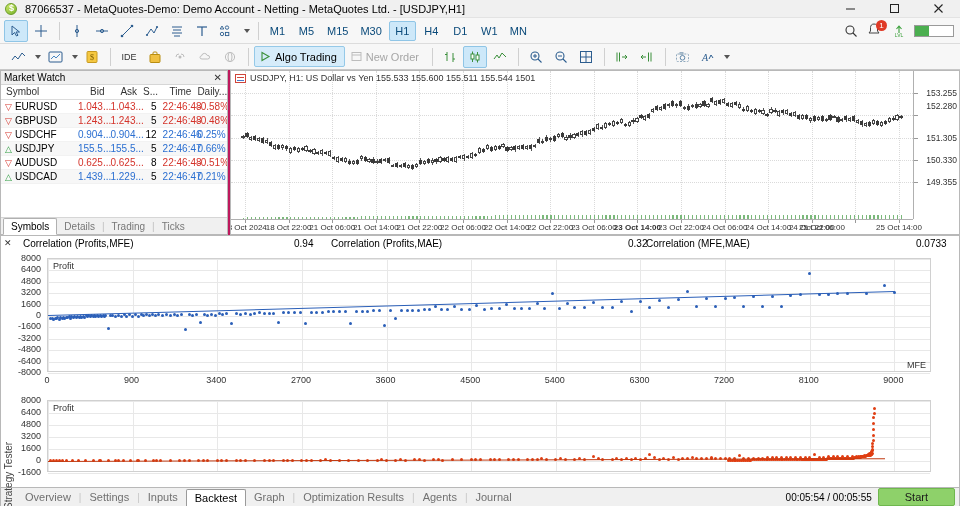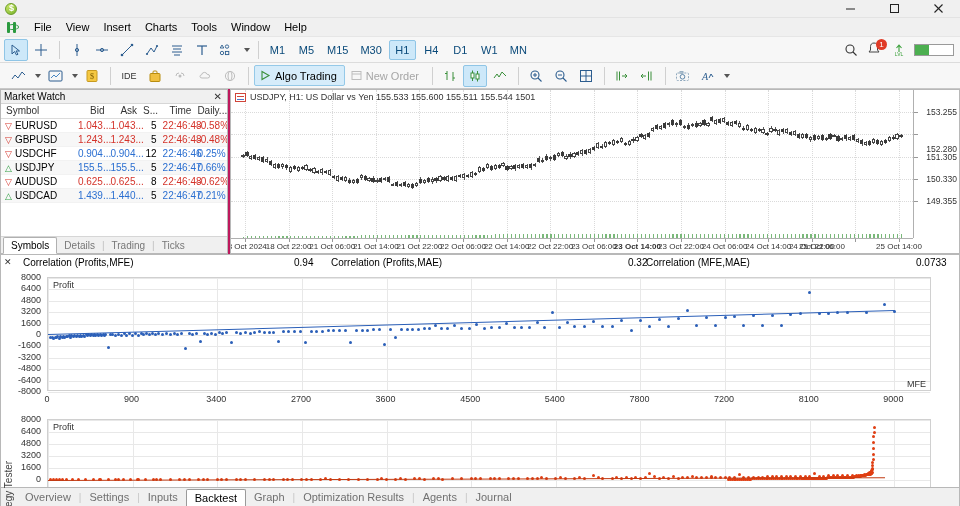--- a/index.html
+++ b/index.html
@@ -146,52 +146,40 @@
 </style>
 </head>
 <body>
 
 <div id="app">
 
   <div class="titlebar">
     <div class="tb-icon">
         <div class="disc"></div>
       </div>
+    <div class="tb-title">87066537 - MetaQuotes-Demo: Demo Account - Netting - MetaQuotes Ltd. - [USDJPY,H1]</div>
     <div class="tb-spacer"></div>
     <div class="wbtn">
       <svg width="11" height="11" viewBox="0 0 11 11">
           <line x1="1" y1="6" x2="10" y2="6" stroke="#222" stroke-width="1"></line>
         </svg>
     </div>
     <div class="wbtn">
       <svg width="11" height="11" viewBox="0 0 11 11">
           <rect x="1.5" y="1.5" width="8" height="8" fill="none" stroke="#222" stroke-width="1"></rect>
         </svg>
     </div>
     <div class="wbtn close">
       <svg width="11" height="11" viewBox="0 0 11 11">
           <line x1="1.5" y1="1.5" x2="9.5" y2="9.5" stroke="#222" stroke-width="1.1"></line>
           <line x1="9.5" y1="1.5" x2="1.5" y2="9.5" stroke="#222" stroke-width="1.1"></line>
         </svg>
     </div>
   </div>
 
-  <div class="menubar">
-    <div class="mm-logo">
-        <i></i>
-        <i></i>
-      </div>
-    <div class="menu-item">File</div>
-    <div class="menu-item">View</div>
-    <div class="menu-item">Insert</div>
-    <div class="menu-item">Charts</div>
-    <div class="menu-item">Tools</div>
-    <div class="menu-item">Window</div>
-    <div class="menu-item">Help</div>
-  </div>
 
   <div class="toolbar1">
     <div class="tbtn active">
       <svg width="14" height="14" viewBox="0 0 14 14">
           <path d="M3 2 L3 11 L5.5 8.5 L7.5 12 L9 11.2 L7 8 L10.5 8 Z" fill="none" stroke="#2c5d8f" stroke-width="1"></path>
         </svg>
     </div>
     <div class="tbtn">
       <svg width="14" height="14" viewBox="0 0 14 14">
           <line x1="7" y1="1" x2="7" y2="13" stroke="#2c5d8f" stroke-width="1"></line>
@@ -486,26 +474,26 @@
                 <td>5</td>
                 <td class="up">22:46:47</td>
                 <td class="up">0.66%</td>
               </tr>
               <tr>
                 <td class="sym"><span class="arrow-dn">▽</span>AUDUSD</td>
                 <td class="dn">0.625...</td>
                 <td class="dn">0.625...</td>
                 <td>8</td>
                 <td class="dn">22:46:48</td>
-                <td class="dn">-0.62%</td>
+                <td class="dn">-0.51%</td>
               </tr>
               <tr class="alt">
                 <td class="sym"><span class="arrow-up">△</span>USDCAD</td>
                 <td class="up">1.439...</td>
-                <td class="up">1.440...</td>
+                <td class="up">1.229...</td>
                 <td>5</td>
                 <td class="up">22:46:47</td>
                 <td class="up">0.21%</td>
               </tr>
             </tbody>
         </table>
       </div>
       <div class="mw-tabs">
         <div class="mw-tab active">Symbols</div>
         <div class="mw-tab">Details</div>
@@ -878,21 +866,21 @@
           <div style="position: absolute; left: 662.12px; top: 45.4528px; width: 1px; height: 4.62964px; background: rgb(85, 85, 85);"></div>
           <div style="position: absolute; left: 660.52px; top: 46.5528px; width: 3.2px; height: 2.42964px; background: rgb(58, 58, 58); border: 0.8px solid rgb(58, 58, 58);"></div>
           <div style="position: absolute; left: 666.06px; top: 43.1749px; width: 1px; height: 6.74243px; background: rgb(85, 85, 85);"></div>
           <div style="position: absolute; left: 664.46px; top: 44.2749px; width: 3.2px; height: 4.54243px; background: rgb(255, 255, 255); border: 0.8px solid rgb(68, 68, 68);"></div>
           <div style="position: absolute; left: 670px; top: 44.0402px; width: 1px; height: 4.136px; background: rgb(85, 85, 85);"></div>
           <div style="position: absolute; left: 668.4px; top: 45.1402px; width: 3.2px; height: 1.936px; background: rgb(58, 58, 58); border: 0.8px solid rgb(58, 58, 58);"></div>
         </div>
       <div class="yaxis" id="price-yaxis">
           <div class="ylab" style="top: 22px;">153.255</div>
           <div class="ytick" style="top: 22px;"></div>
-          <div class="ylab" style="top: 59px;">152.280</div>
+          <div class="ylab" style="top: 35px;">152.280</div>
           <div class="ytick" style="top: 44.25px;"></div>
           <div class="ylab" style="top: 66.5px;">151.305</div>
           <div class="ytick" style="top: 66.5px;"></div>
           <div class="ylab" style="top: 88.75px;">150.330</div>
           <div class="ytick" style="top: 88.75px;"></div>
           <div class="ylab" style="top: 111px;">149.355</div>
           <div class="ytick" style="top: 111px;"></div>
         </div>
       <div class="xaxis" id="price-xaxis">
           <div class="xlab" style="left: 14px;">18 Oct 2024</div>
@@ -1317,21 +1305,21 @@
         <div class="axlab y" style="top: 99.2px; right: 918px;">-4800</div>
         <div class="axlab y" style="top: 110.6px; right: 918px;">-6400</div>
         <div class="axlab y" style="top: 122px; right: 918px;">-8000</div>
         <div class="axlab x" style="left: 46px; top: 125px;">0</div>
         <div class="axlab x" style="left: 130.638px; top: 125px;">900</div>
         <div class="axlab x" style="left: 215.277px; top: 125px;">3400</div>
         <div class="axlab x" style="left: 299.915px; top: 125px;">2700</div>
         <div class="axlab x" style="left: 384.553px; top: 125px;">3600</div>
         <div class="axlab x" style="left: 469.191px; top: 125px;">4500</div>
         <div class="axlab x" style="left: 553.83px; top: 125px;">5400</div>
-        <div class="axlab x" style="left: 638.468px; top: 125px;">7800</div>
+        <div class="axlab x" style="left: 638.468px; top: 125px;">6300</div>
         <div class="axlab x" style="left: 723.106px; top: 125px;">7200</div>
         <div class="axlab x" style="left: 807.745px; top: 125px;">8100</div>
         <div class="axlab x" style="left: 892.383px; top: 125px;">9000</div>
         <div class="plotname" style="left: 52px; top: 11px;">Profit</div>
         <div class="plotname" style="left: 906px; top: 110px;">MFE</div>
       </div>
     <div class="panel" id="panel1" style="flex:1">
         <div class="plotarea" style="left: 46px; top: 6px; width: 884px; height: 72px;">
           <div class="hgrid" style="top: 0px;"></div>
           <div class="hgrid" style="top: 12px;"></div>
@@ -1654,16 +1642,20 @@
     <span class="btabsep">|</span>
     <div class="btab">Inputs</div>
     <div class="btab active">Backtest</div>
     <div class="btab">Graph</div>
     <span class="btabsep">|</span>
     <div class="btab">Optimization Results</div>
     <span class="btabsep">|</span>
     <div class="btab">Agents</div>
     <span class="btabsep">|</span>
     <div class="btab">Journal</div>
+    <div class="btab-right">
+      <span class="timer">00:05:54 / 00:05:55</span>
+      <span class="startbtn">Start</span>
+    </div>
   </div>
 
 
 </div>
 
 </body></html>

